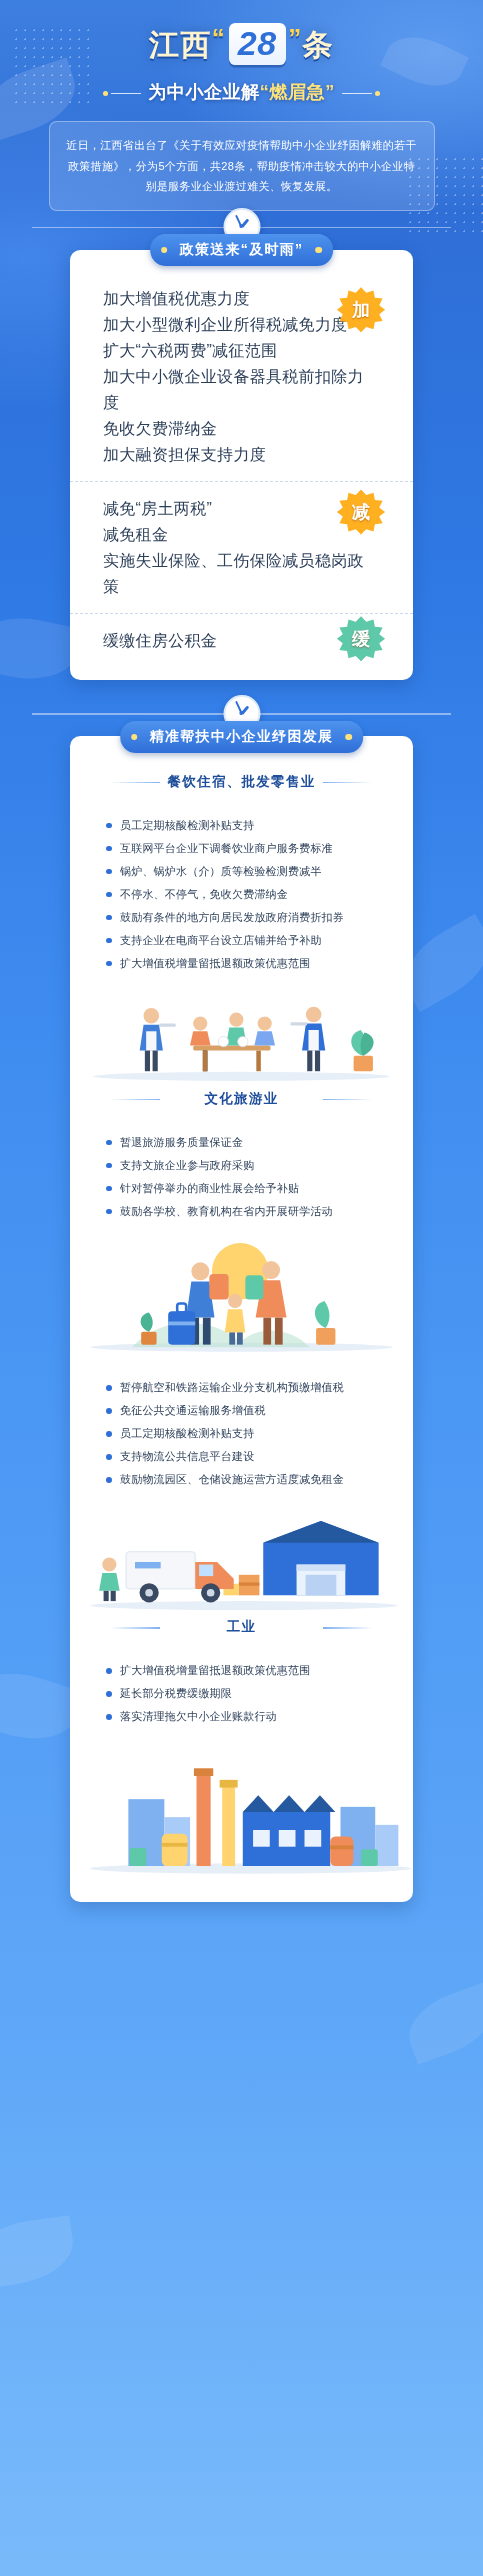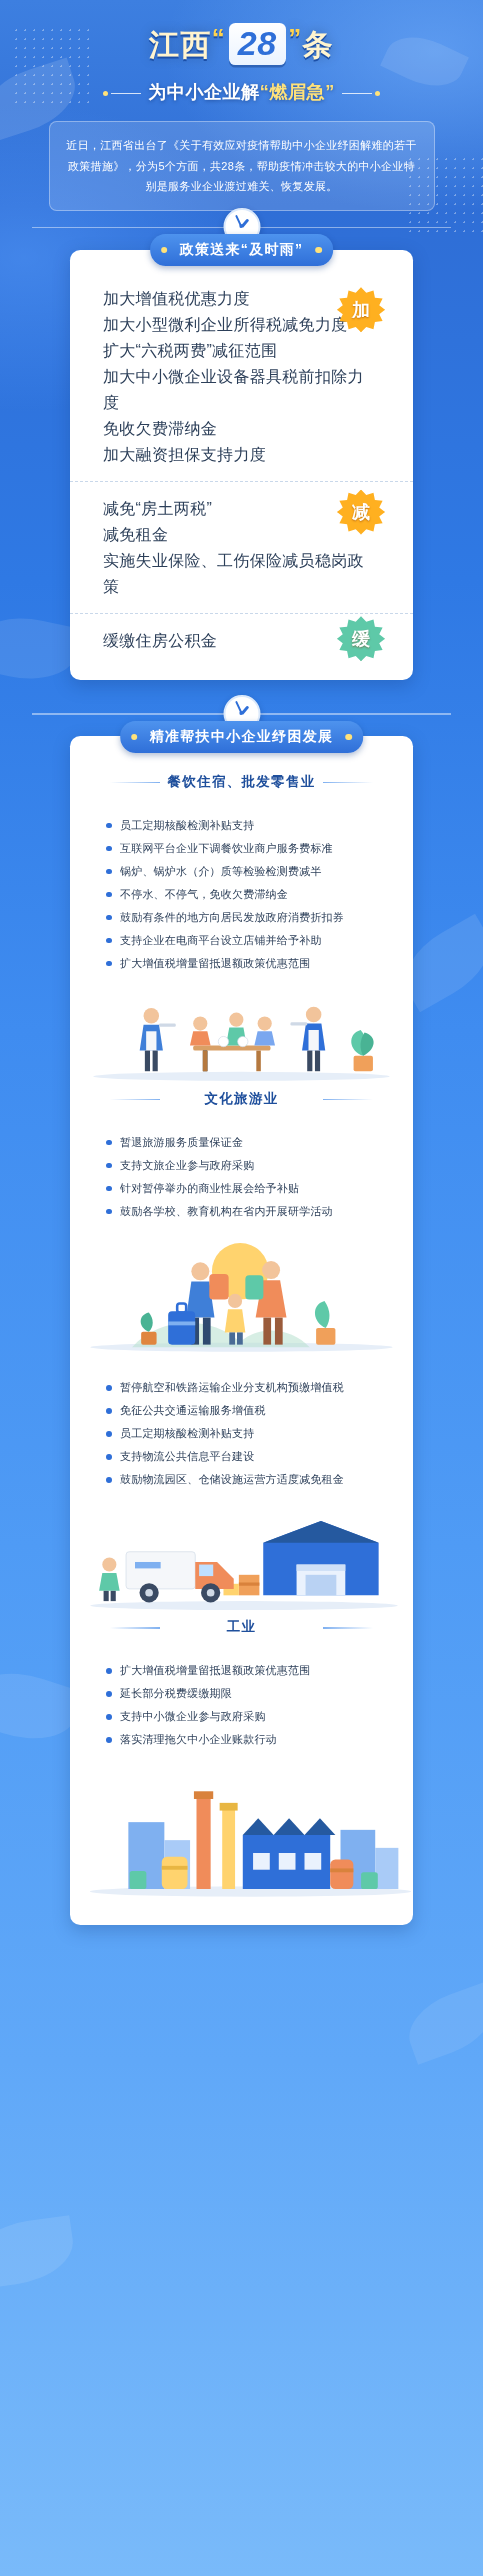--- a/index.html
+++ b/index.html
@@ -485,21 +485,20 @@
         <path d="M49 109 h22 l5 28 h-32 z" fill="#5ec9a8"></path>
         <rect x="51" y="137" width="8" height="16" fill="#3a4a63"></rect>
         <rect x="62" y="137" width="8" height="16" fill="#3a4a63"></rect>
       </g>
     </svg>
 
     <div class="ind-head">工业</div>
     <div class="bullets">
       <div class="bullet">扩大增值税增量留抵退额政策优惠范围</div>
       <div class="bullet">延长部分税费缓缴期限</div>
-      <div class="bullet">支持中小微企业参与政府采购</div>
       <div class="bullet">落实清理拖欠中小企业账款行动</div>
     </div>
     <svg class="illus" width="361" height="135" viewBox="0 0 560 210">
       <ellipse cx="280" cy="200" rx="250" ry="8" fill="#e6eef8"></ellipse>
 
       <rect x="90" y="92" width="56" height="104" fill="#7fb0f0"></rect>
       <rect x="146" y="120" width="40" height="76" fill="#a9cbf7"></rect>
       <rect x="420" y="104" width="54" height="92" fill="#7fb0f0"></rect>
       <rect x="474" y="132" width="36" height="64" fill="#a9cbf7"></rect>
 

